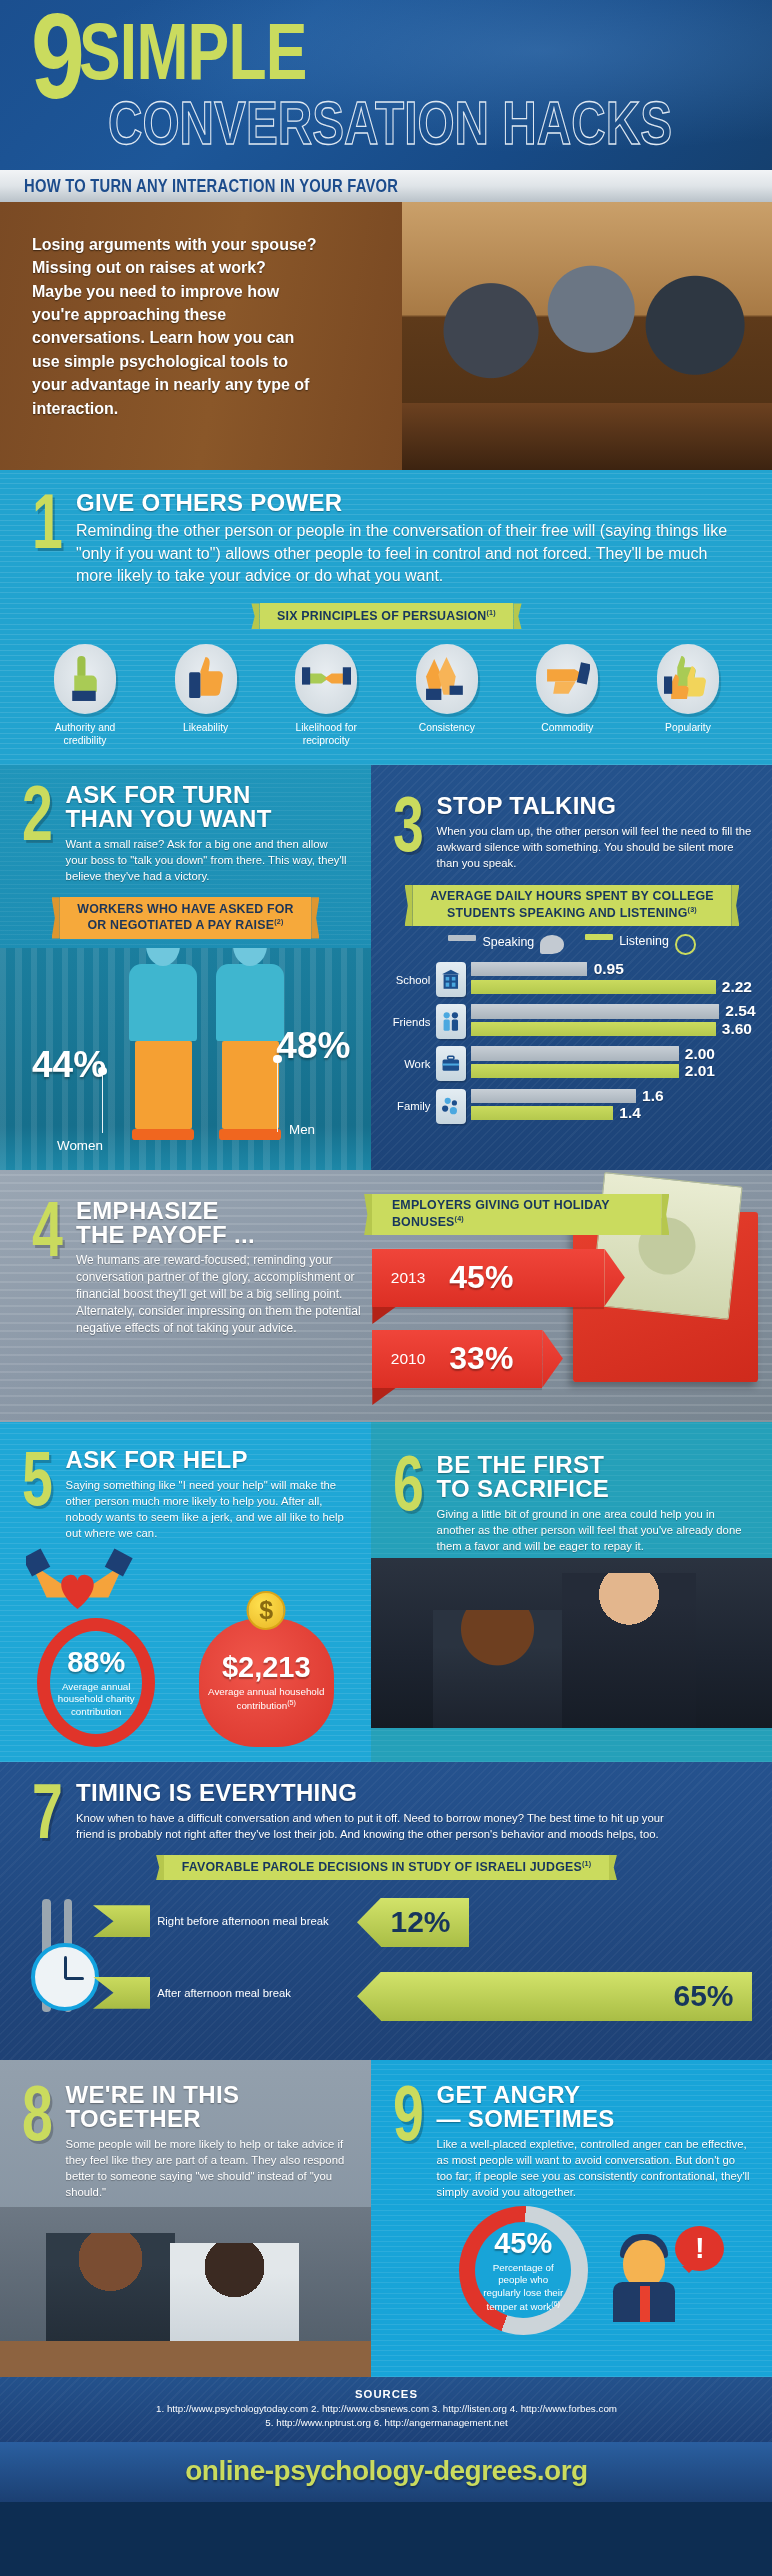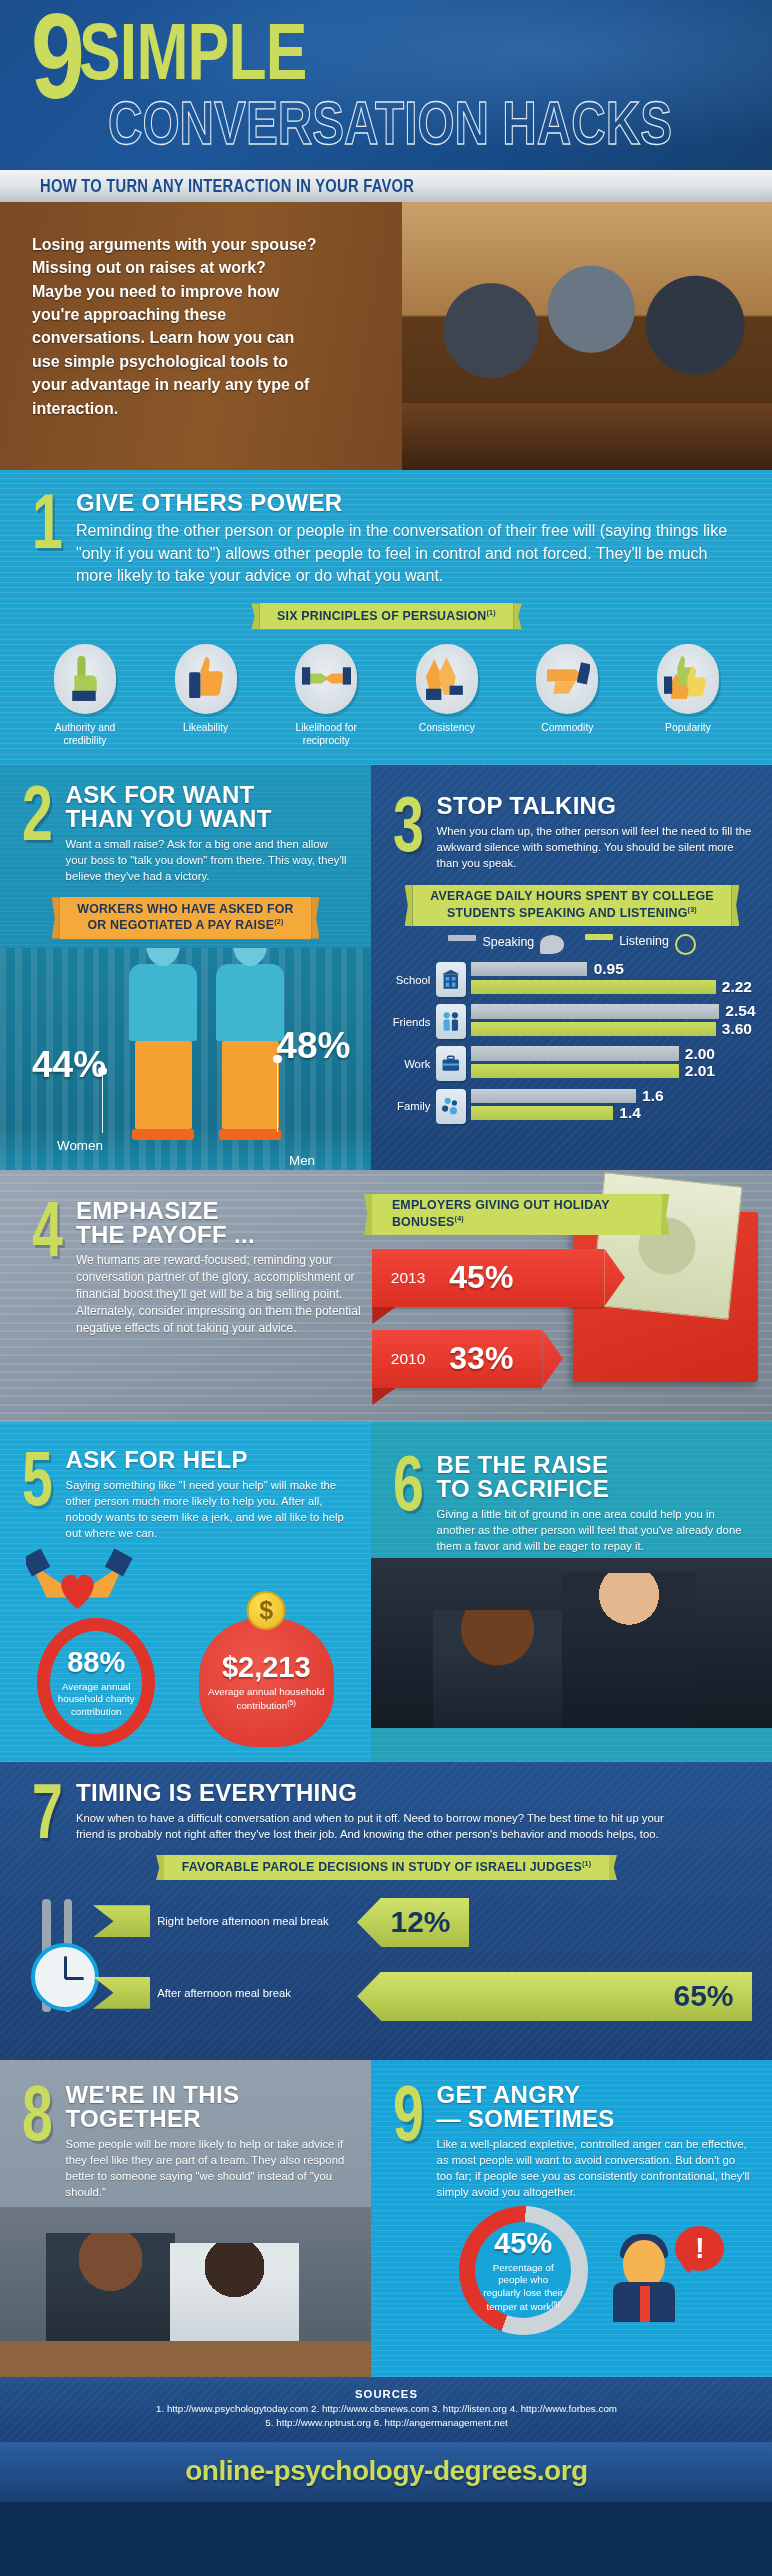--- a/index.html
+++ b/index.html
@@ -40,21 +40,21 @@
     color: transparent;
     -webkit-text-stroke: 1.3px #dfe8f2;
     transform: scaleX(.77); transform-origin: left top;
     letter-spacing: 0px;
     margin-top: -9.3px; margin-left: 77px;
     white-space: nowrap;
   }
   .subbar {
     height: 32px;
     background: linear-gradient(180deg,#f2f4f6 0%, #dfe4e8 50%, #b9c2c9 100%);
-    display:flex; align-items:center; padding-left: 40px;
+    display:flex; align-items:center; padding-left: 24px;
     position: relative; z-index: 3;
   }
   .subbar span {
     color:#1c4c8c; font-weight: bold; font-size: 18px;
     transform: scaleX(.82); transform-origin:left center;
     letter-spacing: 0.3px; white-space: nowrap;
   }
 
   
   .intro {
@@ -421,21 +421,21 @@
       </div>
     </div>
   </div>
 
   <div class="row23">
 
     <div class="s2">
       <div class="pad">
         <div class="num">2</div>
         <div style="flex:1">
-          <div class="sec-head">ASK FOR WANT</div>
+          <div class="sec-head">ASK FOR TURN</div>
           <div class="sec-head">THAN YOU WANT</div>
           <div class="sec-body">Want a small raise? Ask for a big one and then allow your boss to "talk you down" from there. This way, they'll believe they've had a victory.</div>
         </div>
       </div>
       <div style="text-align:center;position:relative;z-index:2;margin-top:13.4px;">
         <div class="ribbon orange">
           <div>WORKERS WHO HAVE ASKED FOR</div>
           <div><span>OR NEGOTIATED A PAY RAISE</span><span class="sup">(2)</span></div>
         </div>
       </div>
@@ -463,21 +463,21 @@
         <div class="pct-big" style="left:32px;top:96px;">44%</div>
         <div class="leader" style="left:102px;top:124px;height:61px;">
             <span class="dot"></span>
           </div>
         <div class="ltxt" style="left:57px;top:190px;">Women</div>
 
         <div class="pct-big" style="right:20.6px;top:77px;">48%</div>
         <div class="leader" style="left:277px;top:112px;height:72px;">
             <span class="dot"></span>
           </div>
-        <div class="ltxt" style="left:289px;top:205px;">Men</div>
+        <div class="ltxt" style="left:289px;top:174px;">Men</div>
       </div>
     </div>
 
     <div class="s3">
       <div class="pad" style="padding-top:29px;">
         <div class="num">3</div>
         <div style="flex:1">
           <div class="sec-head">STOP TALKING</div>
           <div class="sec-body">When you clam up, the other person will feel the need to fill the awkward silence with something. You should be silent more than you speak.</div>
         </div>
@@ -662,21 +662,21 @@
           <div class="dnum">$2,213</div>
           <div class="dcap"><span>Average annual household contribution</span><span class="sup">(5)</span></div>
         </div>
       </div>
     </div>
 
     <div class="s6">
       <div class="pad" style="padding-top:31px;">
         <div class="num">6</div>
         <div style="flex:1">
-          <div class="sec-head">BE THE RAISE</div>
+          <div class="sec-head">BE THE FIRST</div>
           <div class="sec-head">TO SACRIFICE</div>
           <div class="sec-body">Giving a little bit of ground in one area could help you in another as the other person will feel that you've already done them a favor and will be eager to repay it.</div>
         </div>
       </div>
       <div class="photo6">
         <div class="back"></div>
         <div class="front"></div>
       </div>
     </div>
   </div>

